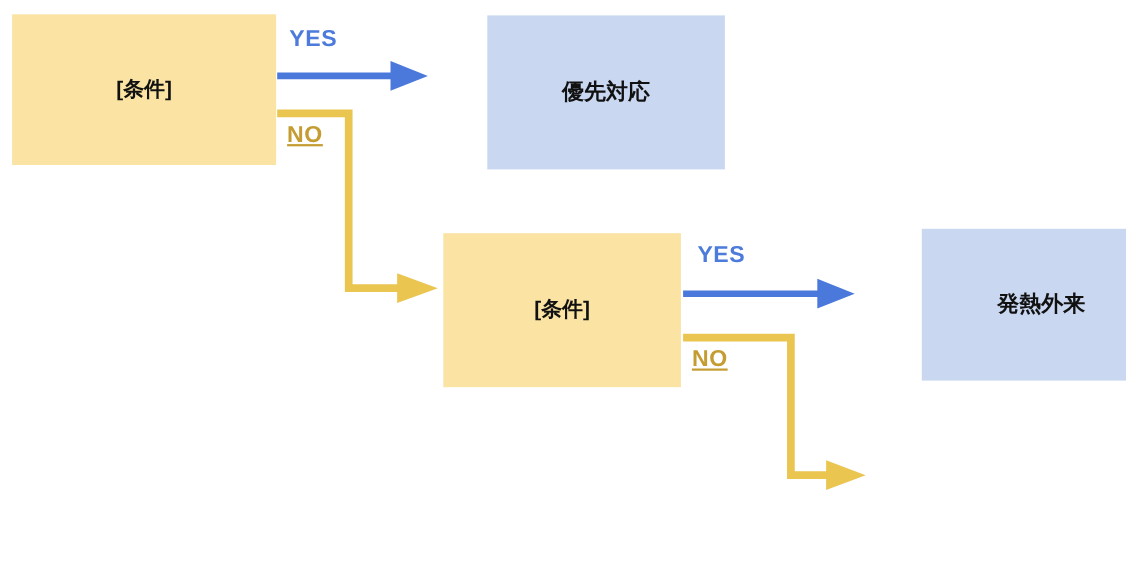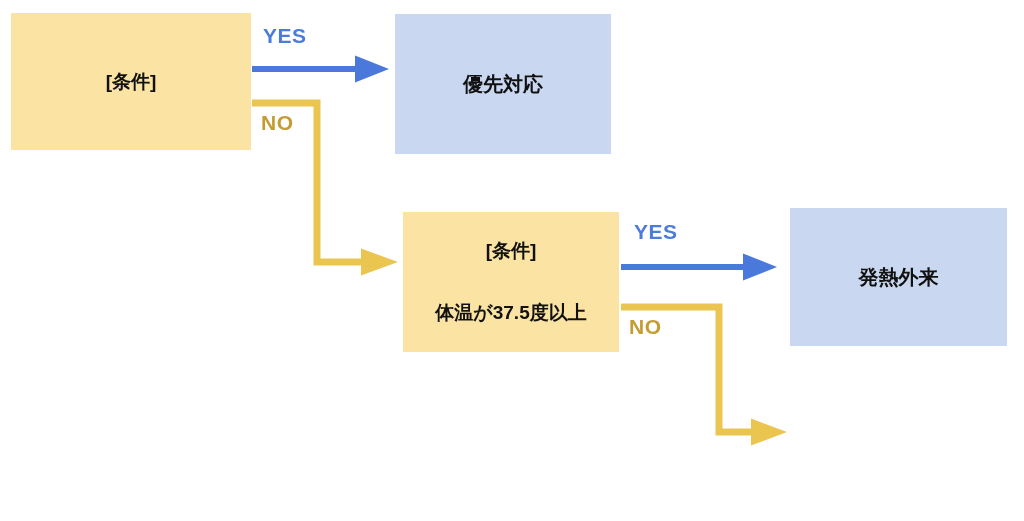--- a/index.html
+++ b/index.html
@@ -40,33 +40,33 @@
     flex-direction: column;
     align-items: center;
     justify-content: center;
     text-align: center;
     font-weight: bold;
     color: var(--node-text);
     font-size: 19px;
     line-height: 1.15;
   }
   .node.condition { background: var(--yellow-box); gap: 40px; }
-  .node.outcome   { background: var(--blue-box);  font-size: 20px; }
+  .node.outcome   { background: var(--blue-box);  font-size: 20px; margin-left: 48px; }
   .node-1 { left: 11px;  top: 13px;  width: 240px; height: 137px; }
   .node-2 { left: 395px; top: 14px;  width: 216px; height: 140px; }
   .node-3 { left: 403px; top: 212px; width: 216px; height: 140px; }
   .node-4 { left: 790px; top: 208px; width: 217px; height: 138px; }
   .edge-label {
     position: absolute;
     font-weight: bold;
     font-size: 21px;
     letter-spacing: 0.5px;
   }
   .edge-label.yes { color: var(--yes-label); }
-  .edge-label.no  { color: var(--no-label); }
+  .edge-label.no  { color: var(--no-label); text-decoration: underline; }
   .yes-1 { left: 263px; top: 24px; }
   .no-1  { left: 261px; top: 111px; }
   .yes-2 { left: 634px; top: 220px; }
   .no-2  { left: 629px; top: 315px; }
 </style>
 </head>
 <body>
 
 <div class="canvas">
 
@@ -92,21 +92,20 @@
   <div class="node condition node-1">
     <span>[条件]</span>
   </div>
 
   <div class="node outcome node-2">
     <span>優先対応</span>
   </div>
 
   <div class="node condition node-3">
     <span>[条件]</span>
-    <span>体温が37.5度以上</span>
   </div>
 
   <div class="node outcome node-4">
     <span>発熱外来</span>
   </div>
 
   <div class="edge-label yes yes-1">YES</div>
   <div class="edge-label no no-1">NO</div>
   <div class="edge-label yes yes-2">YES</div>
   <div class="edge-label no no-2">NO</div>

